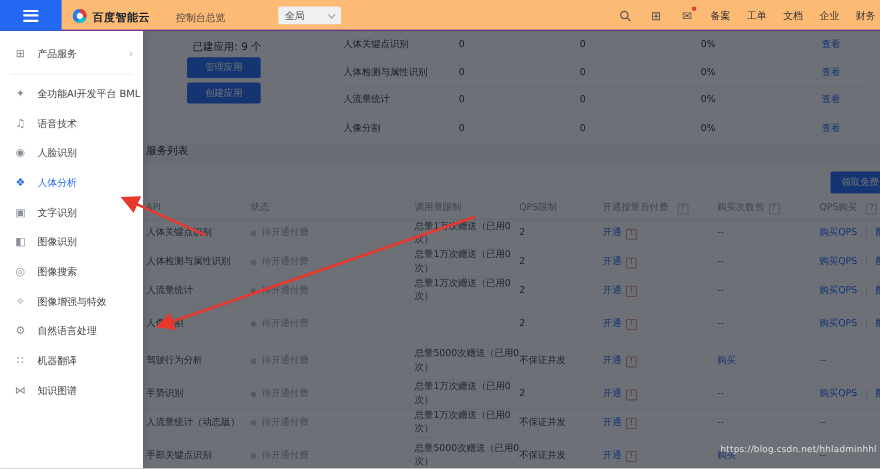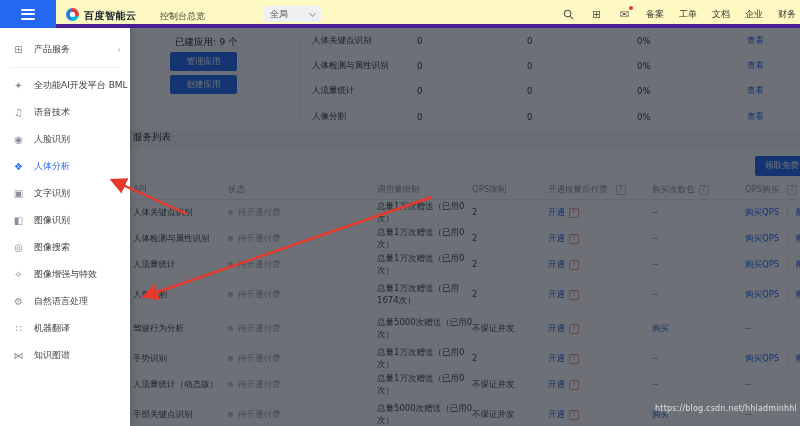--- a/index.html
+++ b/index.html
@@ -10,32 +10,32 @@
   html,body{width:800px;height:426px;}
   body{
     position:relative;width:800px;height:426px;overflow:hidden;background:#fff;
     font-family:"DejaVu Sans","Liberation Sans",sans-serif;color:var(--txt);
     font-size:9px;-webkit-font-smoothing:antialiased;
   }
   a{text-decoration:none;}
   .lnk{color:var(--accent);cursor:pointer;}
 
   
-  .topbar{position:absolute;left:0;top:0;width:800px;height:28px;background:#fef9c3;
-    border-bottom:4px solid #4c1d95;z-index:35;}
+  .topbar{position:absolute;left:0;top:0;width:800px;height:28px;background:#fdba74;
+    border-bottom:1px solid #4c1d95;z-index:35;}
   .hamburger{position:absolute;left:0;top:0;width:56px;height:28px;background:var(--accent);
     display:flex;flex-direction:column;justify-content:center;align-items:center;gap:2.5px;cursor:pointer;}
   .hamburger i{display:block;width:14px;height:2px;background:#fff;border-radius:1px;}
   .logo{position:absolute;left:66px;top:7.5px;width:13px;height:13px;border-radius:50%;
     background:radial-gradient(circle at 50% 50%, #fff 0 2.5px, rgba(255,255,255,0) 3px),
       conic-gradient(#e4393c 0 30%, #00c1d4 30% 55%, #2b7de9 55% 100%);}
   .logo-text{position:absolute;left:84px;top:9px;font-size:10px;font-weight:bold;color:#15202b;letter-spacing:.5px;}
   .crumb{position:absolute;left:160px;top:10px;font-size:9px;color:#444;}
   .region{position:absolute;left:253px;top:6px;height:16px;padding:0 6px;background:#eef0f2;border-radius:2px;
-    display:flex;align-items:center;gap:22px;color:#555;cursor:pointer;margin-left:11px;}
+    display:flex;align-items:center;gap:22px;color:#555;cursor:pointer;}
   .chev{width:5px;height:5px;border-right:1px solid #9aa0a6;border-bottom:1px solid #9aa0a6;
     transform:rotate(45deg);margin-top:-2px;}
   .tb-right{position:absolute;right:4px;top:0;height:28px;display:flex;align-items:center;gap:15px;color:#333;}
   .tb-ico{position:relative;width:13px;height:13px;display:flex;align-items:center;justify-content:center;
     color:#555;font-size:11px;cursor:pointer;}
   .tb-ico svg{display:block;}
   .badge{position:absolute;right:-2px;top:-2px;width:4px;height:4px;border-radius:50%;background:#e4393c;}
   .tb-item{cursor:pointer;font-size:9px;}
 
   
@@ -306,21 +306,20 @@
           <a class="lnk">配置</a>
         </span>
     </div>
 
     <div class="trow h34">
       <span class="cell c-name">人像分割</span>
       <span class="cell c-status">
           <span class="dot"></span>
           <span class="status-txt">待开通付费</span>
         </span>
-      <span class="cell c-quota">总量1万次赠送（已用1674次）</span>
       <span class="cell c-qps">2</span>
       <span class="cell c-open">
           <a class="lnk">开通</a>
           <span class="warn">!</span>
         </span>
       <span class="cell c-pack dash">--</span>
       <span class="cell c-buy">
           <a class="lnk">购买QPS</a>
           <span class="sep">|</span>
           <a class="lnk">配置</a>

